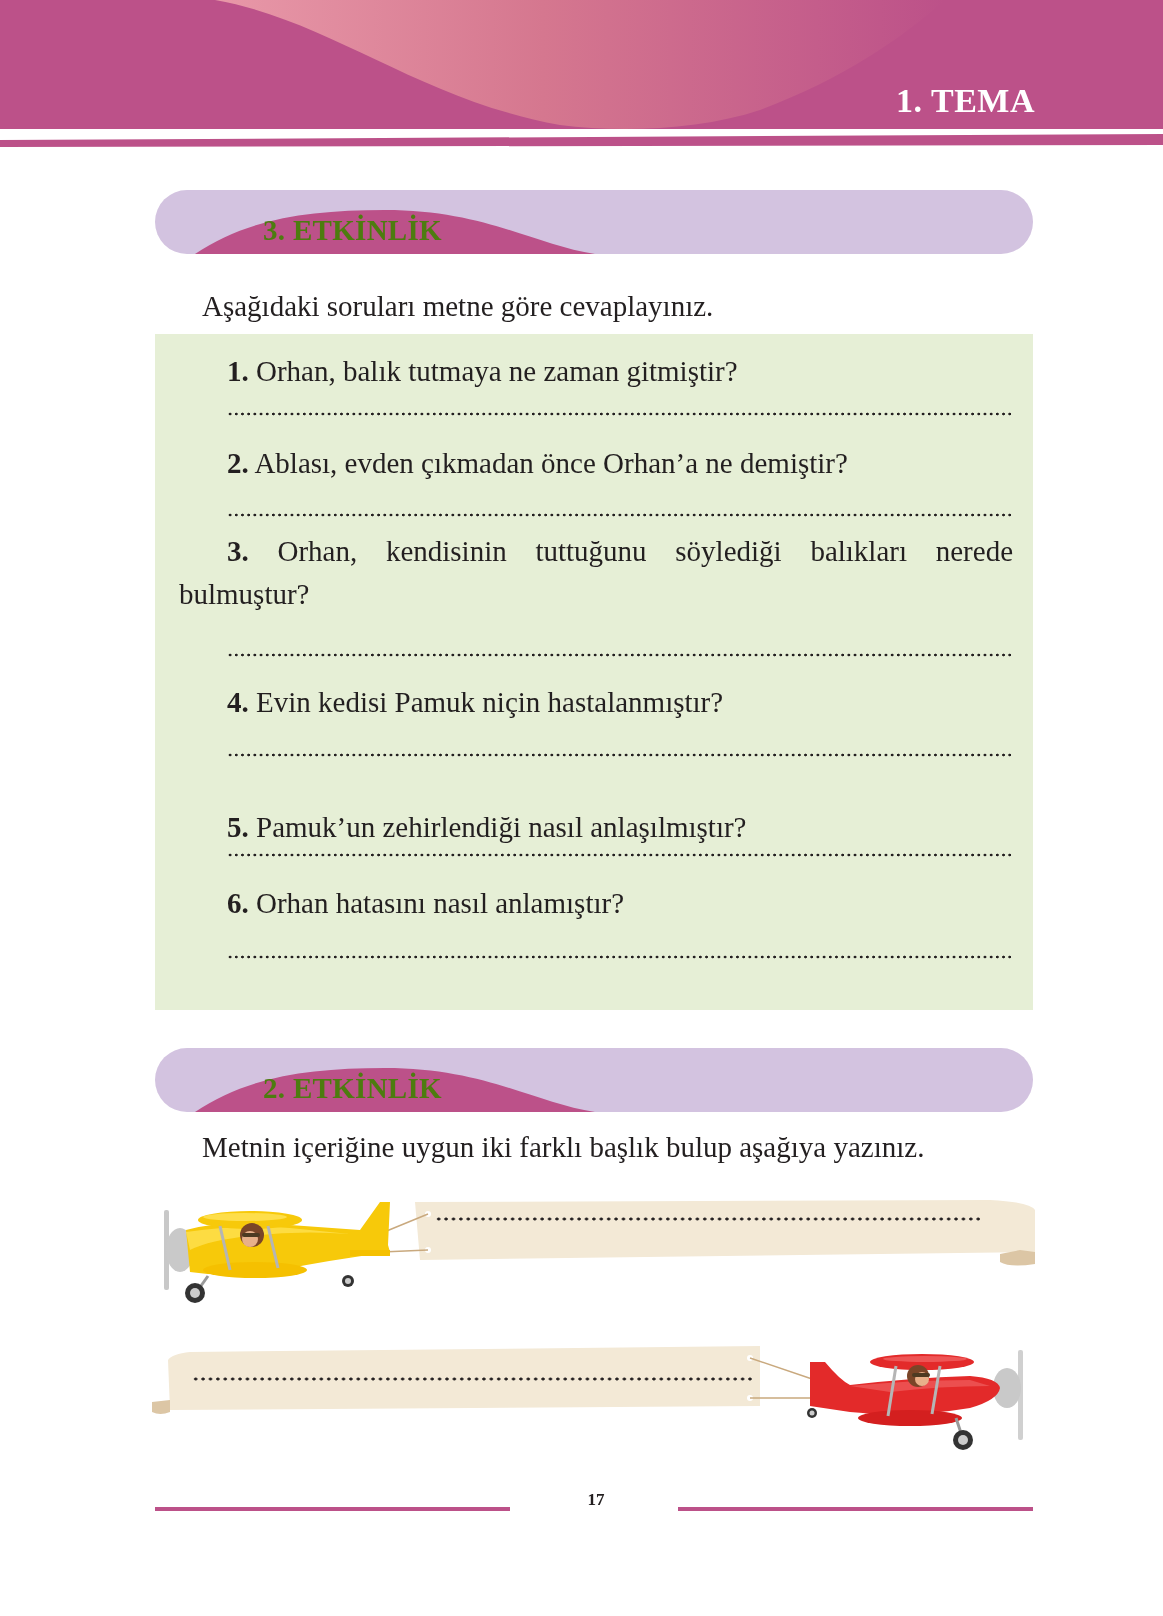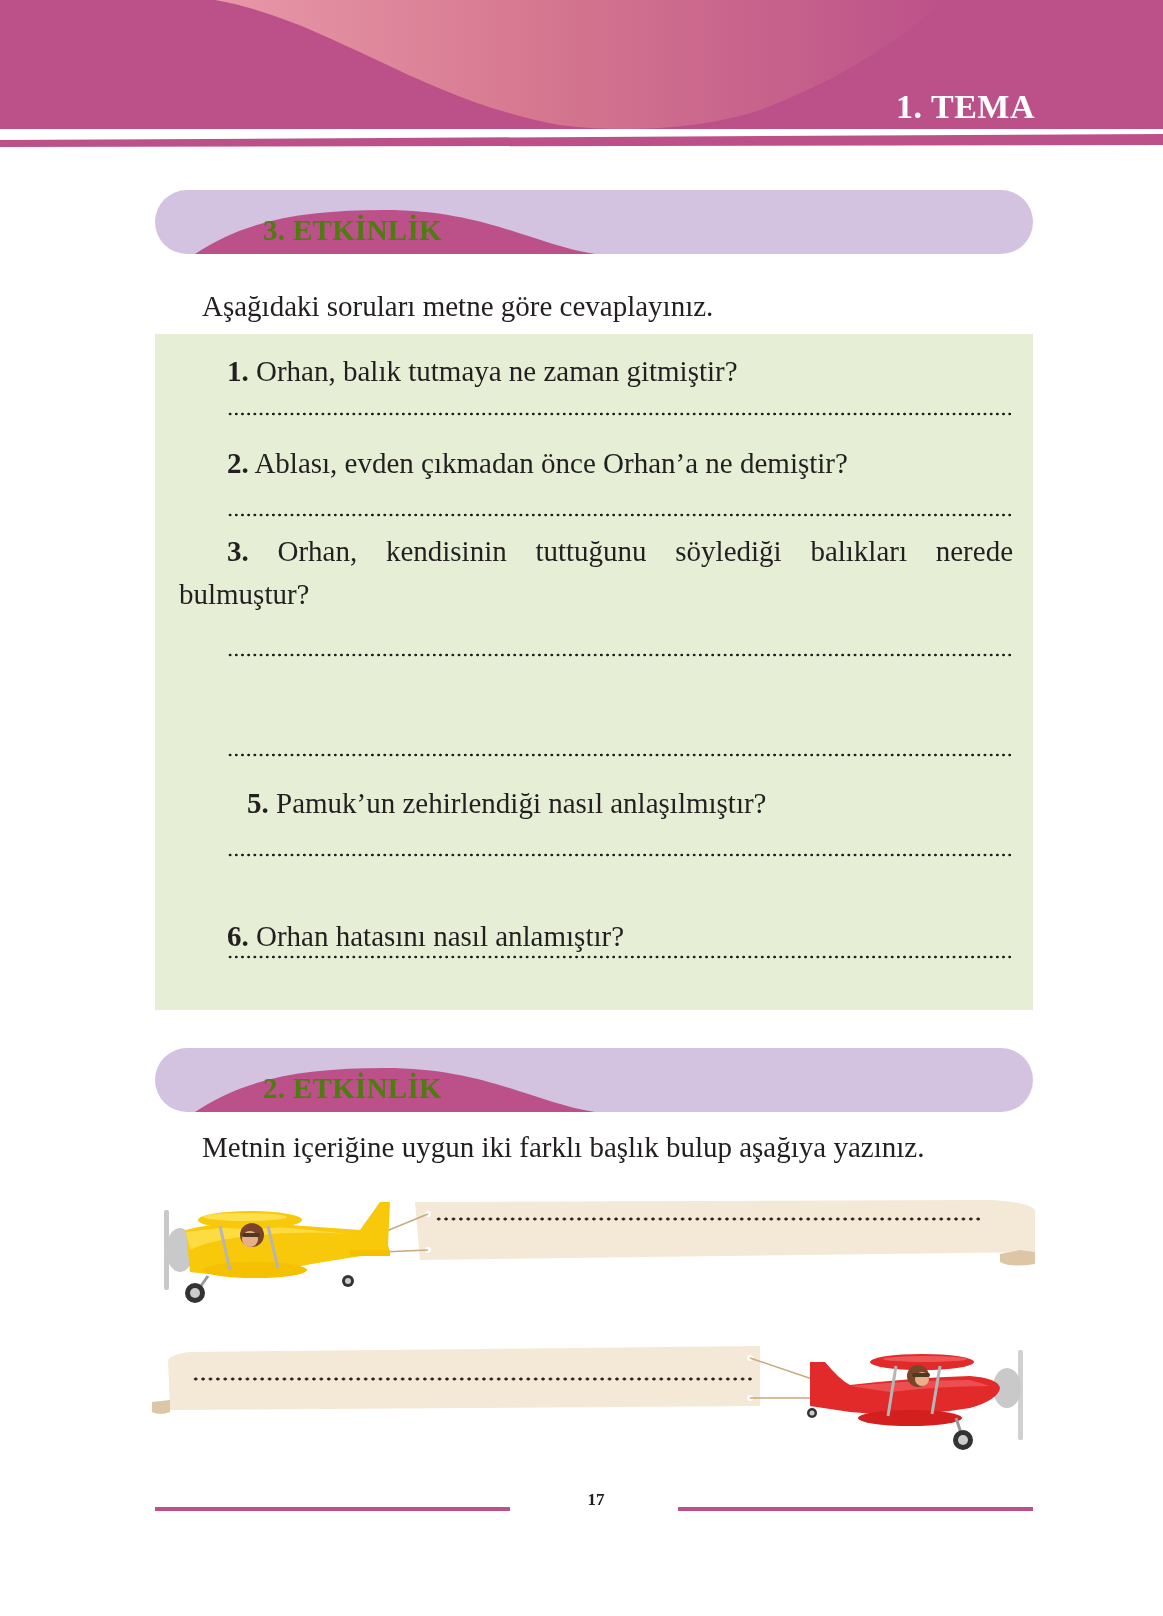--- a/index.html
+++ b/index.html
@@ -6,21 +6,21 @@
   body {
     width: 1163px; height: 1616px; position: relative; overflow: hidden;
     background: #ffffff;
     font-family: "Liberation Serif", "DejaVu Serif", serif;
     color: #231f20;
   }
   
   .header { position: absolute; left: 0; top: 0; width: 1163px; height: 150px; }
   .header svg { position: absolute; left: 0; top: 0; }
   .tema {
-    position: absolute; right: 128px; top: 88px;
+    position: absolute; right: 128px; top: 82px;
     color: #ffffff; font-weight: bold; font-size: 34px; letter-spacing: 0.5px; margin-left: 24px;
   }
   
   .banner { position: absolute; left: 155px; width: 878px; height: 64px; }
   .banner svg { position: absolute; left: 0; top: 0; }
   .banner-title {
     position: absolute; left: 108px; top: 24px;
     color: #4d7c0f; font-weight: bold; font-size: 29px; letter-spacing: 0.3px;
   }
   .instruction {
@@ -96,29 +96,33 @@
     <span>Ablası, evden çıkmadan önce Orhan’a ne demiştir?</span>
   </div>
   <div class="dots" style="top:178px;"></div>
 
   <div class="q full" style="top:196px;">
     <b>3.</b>
     <span>Orhan, kendisinin tuttuğunu söylediği balıkları nerede bulmuştur?</span>
   </div>
   <div class="dots" style="top:318px;"></div>
 
+  <div class="q ind" style="top:347px;">
+    <b>4.</b>
+    <span>Evin kedisi Pamuk niçin hastalanmıştır?</span>
+  </div>
   <div class="dots" style="top:418px;"></div>
 
-  <div class="q ind" style="top:448px;margin-left:20px;">
+  <div class="q ind" style="top:472px;">
     <b>5.</b>
     <span>Pamuk’un zehirlendiği nasıl anlaşılmıştır?</span>
   </div>
   <div class="dots" style="top:518px;"></div>
 
-  <div class="q ind" style="top:548px;margin-top:33px;">
+  <div class="q ind" style="top:548px;">
     <b>6.</b>
     <span>Orhan hatasını nasıl anlamıştır?</span>
   </div>
   <div class="dots" style="top:620px;"></div>
 </div>
 
 <div class="banner" style="top:1048px;">
   <svg width="878" height="64" viewBox="0 0 878 64">
     <rect x="0" y="0" width="878" height="64" rx="32" fill="#d3c3e0"></rect>
     <path d="M40 64 C 90 30, 150 20, 230 20 C 330 20, 380 55, 440 64 Z" fill="#bc5189"></path>

